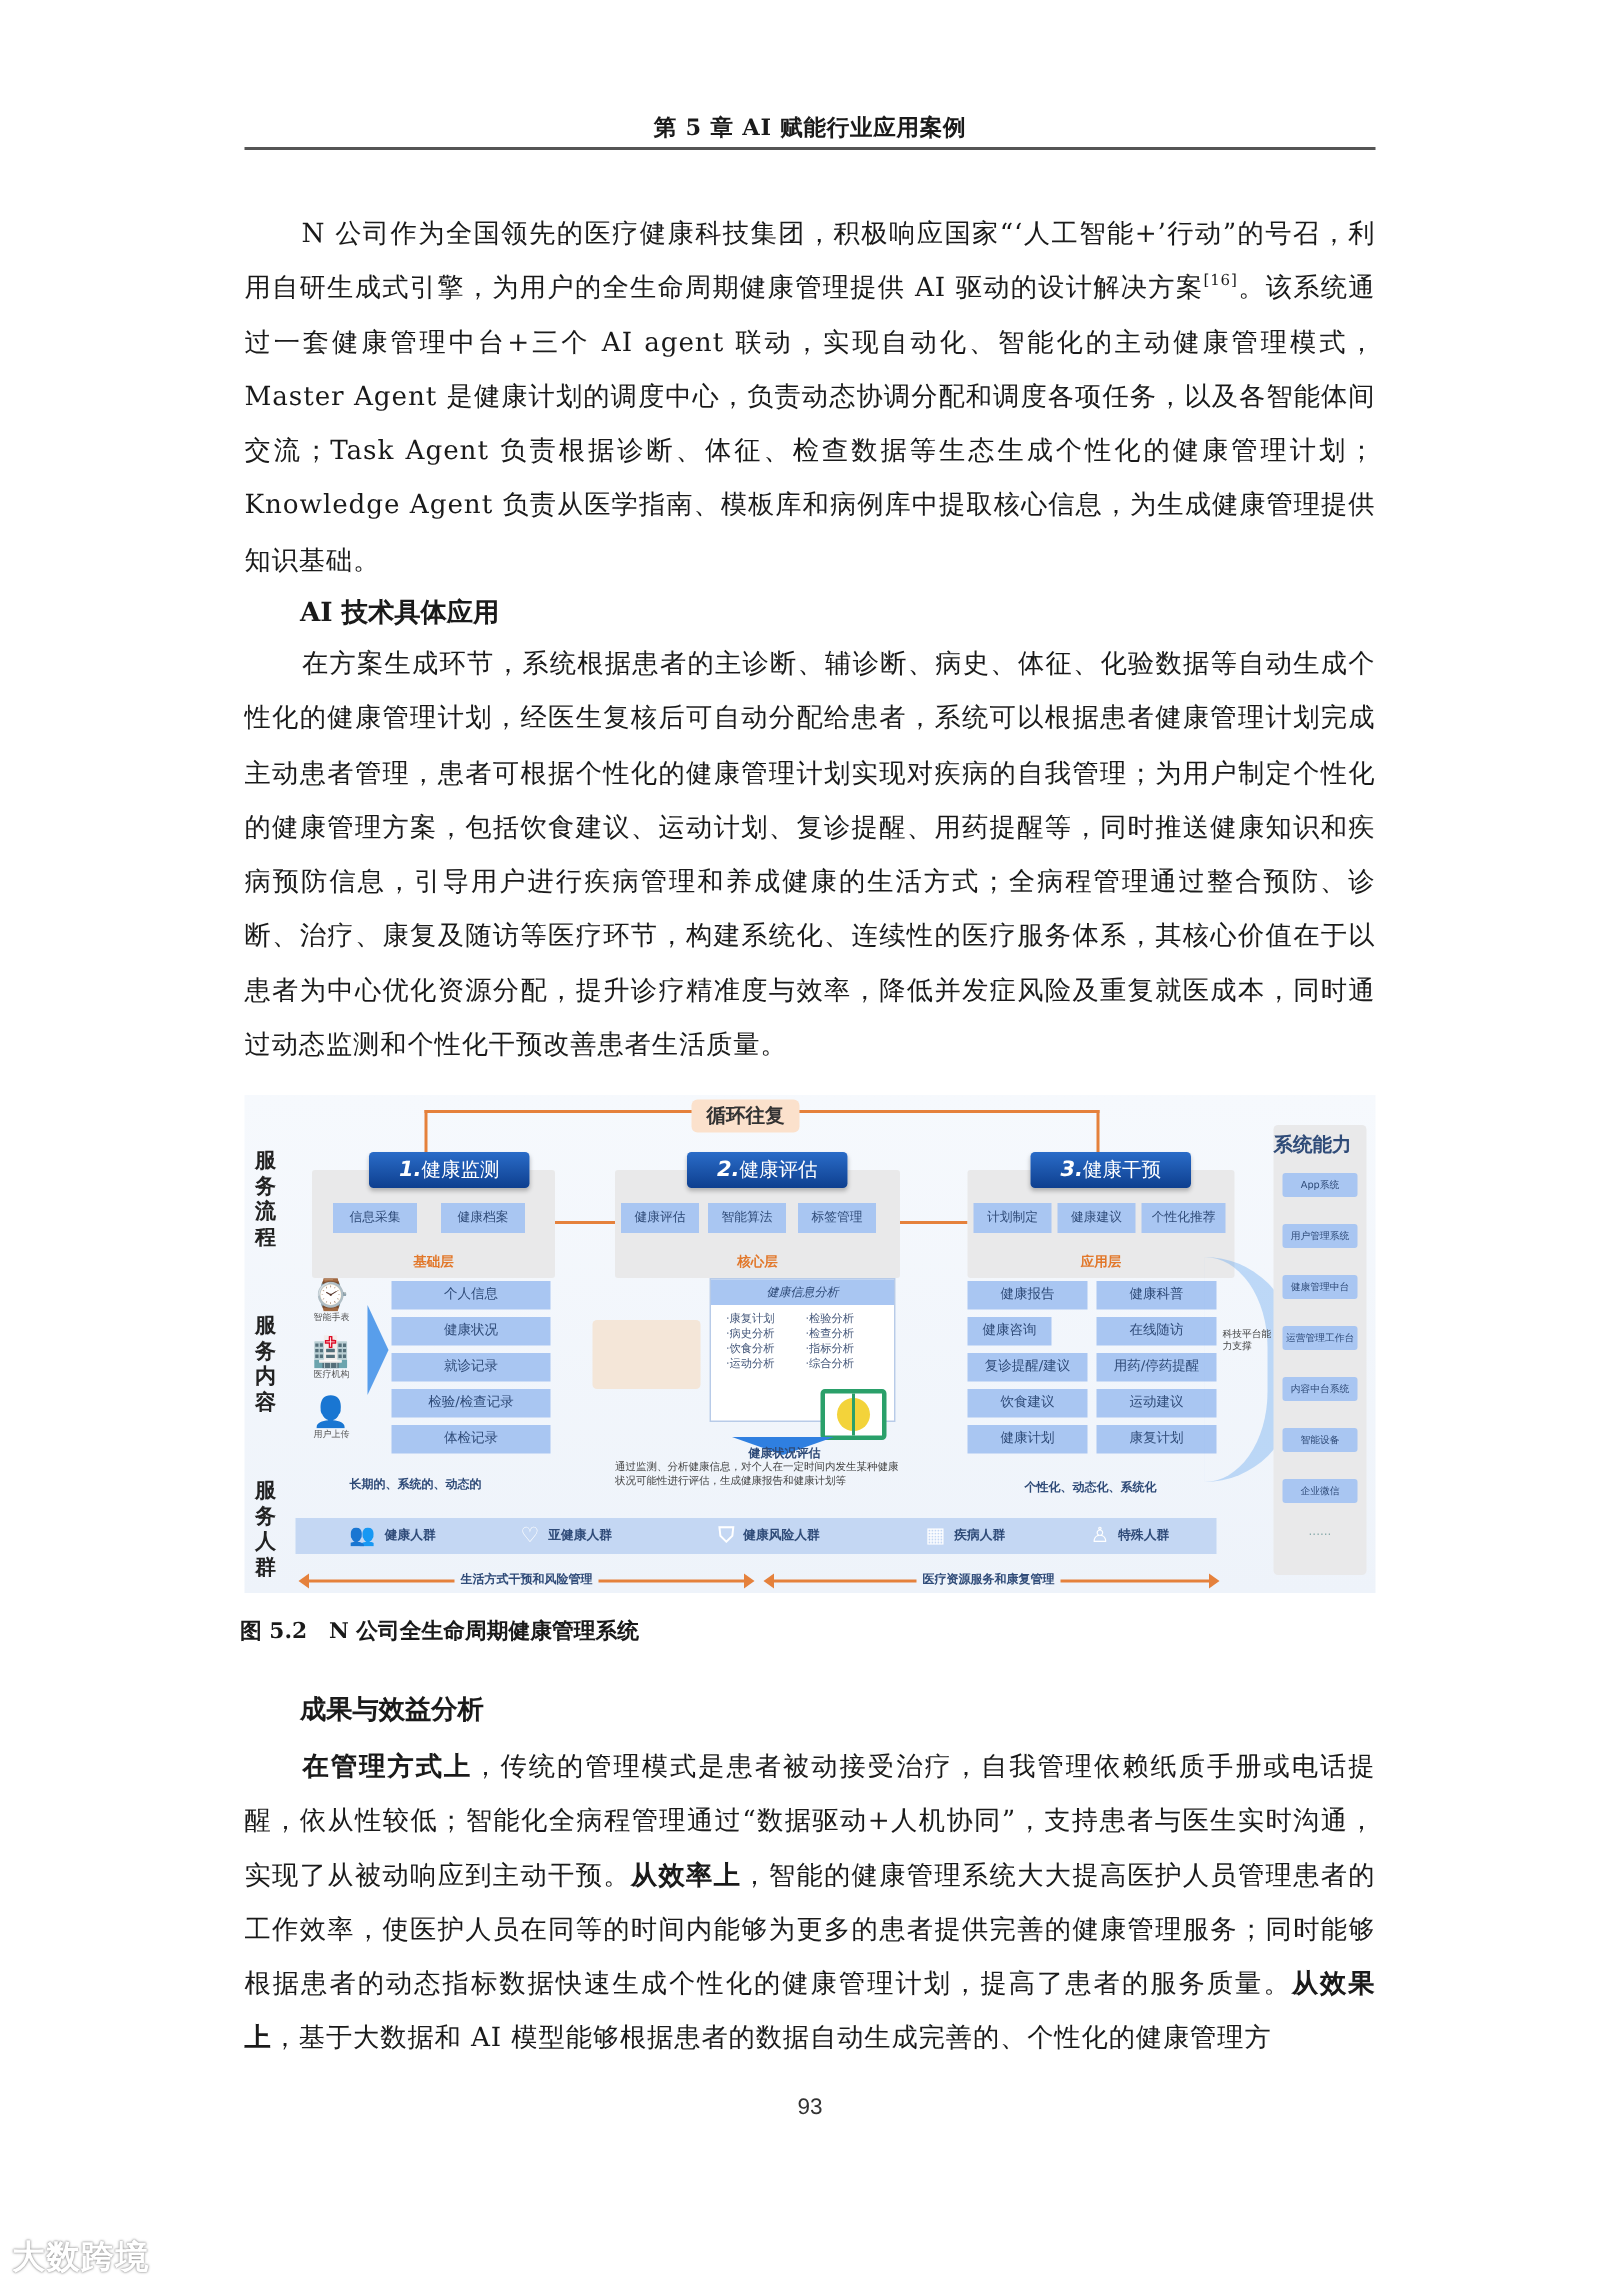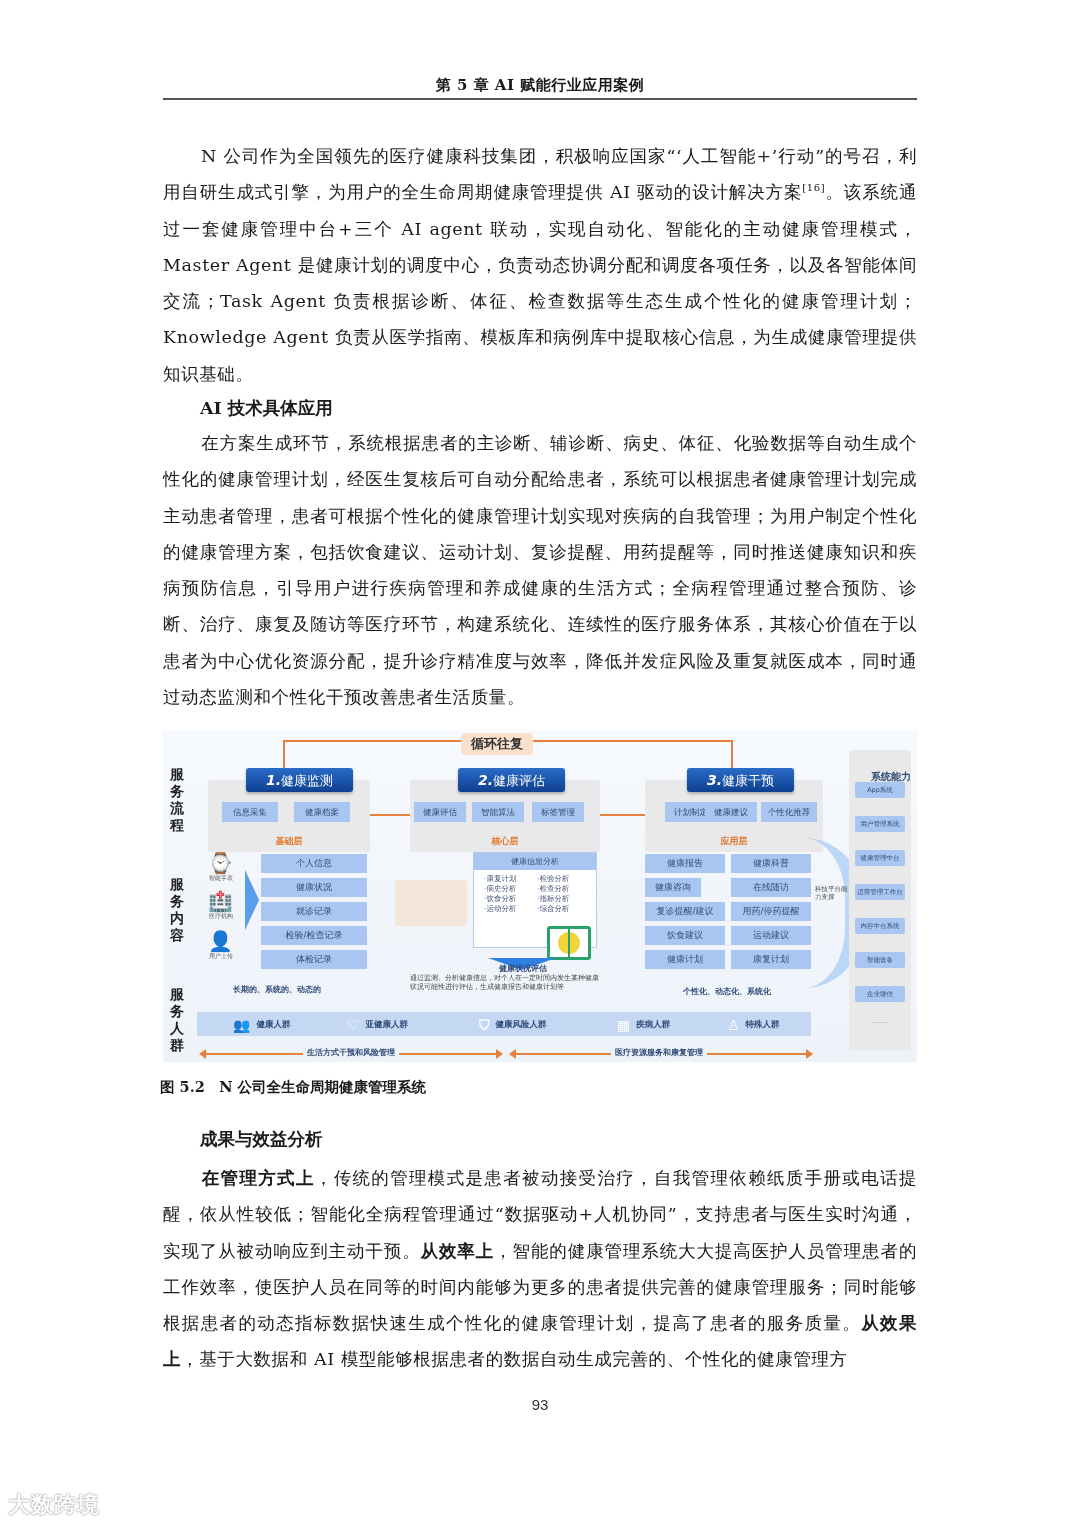--- a/index.html
+++ b/index.html
@@ -47,21 +47,21 @@
   .box { position:absolute; height:19px; background:#a9c6f2; color:#2f4b78; font-size:9px;
          line-height:19px; text-align:center; }
   .icon-col { position:absolute; left:38px; width:40px; text-align:center; font-size:6px; color:#555; }
   .icon-glyph { display:block; margin:0 auto; color:#2c5aa0; font-size:20px; line-height:22px; }
   .chev { position:absolute; left:82px; top:140px; width:0; height:0;
           border-top:30px solid transparent; border-bottom:30px solid transparent;
           border-left:14px solid #3d8ee8; opacity:0.85; }
   .analysis { position:absolute; left:310px; top:122px; width:124px; height:96px;
               border:1px solid #b8cbe8; background:#fff; }
   .analysis-head { height:17px; background:#a9c6f2; color:#2f4b78; font-size:8px;
-                   line-height:17px; text-align:center; }
+                   line-height:17px; text-align:center;font-style:italic; }
   .analysis-grid { display:grid; grid-template-columns:1fr 1fr; padding:4px 6px 0 10px;
                    font-size:7.5px; color:#44577a; line-height:10px; }
   .down-arrow { position:absolute; left:325px; top:228px; width:0; height:0;
                 border-left:34px solid transparent; border-right:34px solid transparent;
                 border-top:12px solid #2f7fe0; }
   .eval-title { position:absolute; left:300px; top:233px; width:120px; text-align:center;
                 font-size:8px; font-weight:bold; color:#2f4b78; }
   .eval-desc { position:absolute; left:247px; top:244px; width:190px; font-size:7px;
                line-height:9px; color:#444; }
   .illus { position:absolute; left:232px; top:150px; width:72px; height:46px;
@@ -76,21 +76,21 @@
   .pop { position:absolute; top:0; height:24px; line-height:24px; font-size:8.5px; font-weight:bold; color:#2f4b78; }
   .pop .pi { color:#fff; font-size:14px; margin-right:6px; vertical-align:middle; }
   .arrowline { position:absolute; top:323px; height:2px; background:#e5813c; }
   .arr-l::before { content:""; position:absolute; left:-2px; top:-4px; border-right:7px solid #e5813c;
                    border-top:5px solid transparent; border-bottom:5px solid transparent; }
   .arr-r::after { content:""; position:absolute; right:-2px; top:-4px; border-left:7px solid #e5813c;
                   border-top:5px solid transparent; border-bottom:5px solid transparent; }
   .arrow-label { position:absolute; top:317px; font-size:8px; font-weight:bold; color:#2f4b78;
                  background:#eef3fa; padding:0 4px; }
   .sys-panel { position:absolute; left:686px; top:20px; width:62px; height:300px; background:#e9e9ea; border-radius:3px; }
-  .sys-title { position:absolute; top:20px; width:100%; text-align:right; font-size:10px; font-weight:bold; color:#2f4b78; }
+  .sys-title { position:absolute; top:4px; width:100%; text-align:left; font-size:13px; font-weight:bold; color:#2f4b78; }
   .sys-item { position:absolute; left:6px; width:50px; height:16px; background:#a9c6f2; color:#2f4b78;
               font-size:6.5px; line-height:16px; text-align:center; border-radius:2px; }
   .sys-dots { position:absolute; left:6px; width:50px; text-align:center; font-size:8px; color:#8aa; }
   .support-arc { position:absolute; left:640px; top:108px; width:60px; height:150px;
                  border-right:18px solid #5aa0ee; border-radius:0 80px 80px 0; opacity:0.35; }
   .support-label { position:absolute; left:652px; top:155px; width:36px; font-size:6.5px; line-height:8px; color:#444; }
 </style>
 </head>
 <body>
 
@@ -129,21 +129,21 @@
     <div class="stage-title" style="left:48px;"><i>2.</i><span>健康评估</span></div>
     <div class="chip" style="left:4px; width:52px;">健康评估</div>
     <div class="chip" style="left:62px; width:52px;">智能算法</div>
     <div class="chip" style="left:122px; width:52px;">标签管理</div>
     <div class="layer">核心层</div>
   </div>
   <div class="hline" style="left:437px; top:84px; width:45px;"></div>
 
   <div class="stage" style="left:482px; width:178px;">
     <div class="stage-title" style="left:42px;"><i>3.</i><span>健康干预</span></div>
-    <div class="chip" style="left:4px; width:52px;margin-left:16px;">计划制定</div>
+    <div class="chip" style="left:4px; width:52px;">计划制定</div>
     <div class="chip" style="left:60px; width:52px;">健康建议</div>
     <div class="chip" style="left:116px; width:56px;">个性化推荐</div>
     <div class="layer">应用层</div>
   </div>
 
   <div class="icon-col" style="top:122px;"><span class="icon-glyph">⌚</span><span>智能手表</span></div>
   <div class="icon-col" style="top:160px;"><span class="icon-glyph">🏥</span><span>医疗机构</span></div>
   <div class="icon-col" style="top:200px;"><span class="icon-glyph">👤</span><span>用户上传</span></div>
   <div class="chev"></div>
 

